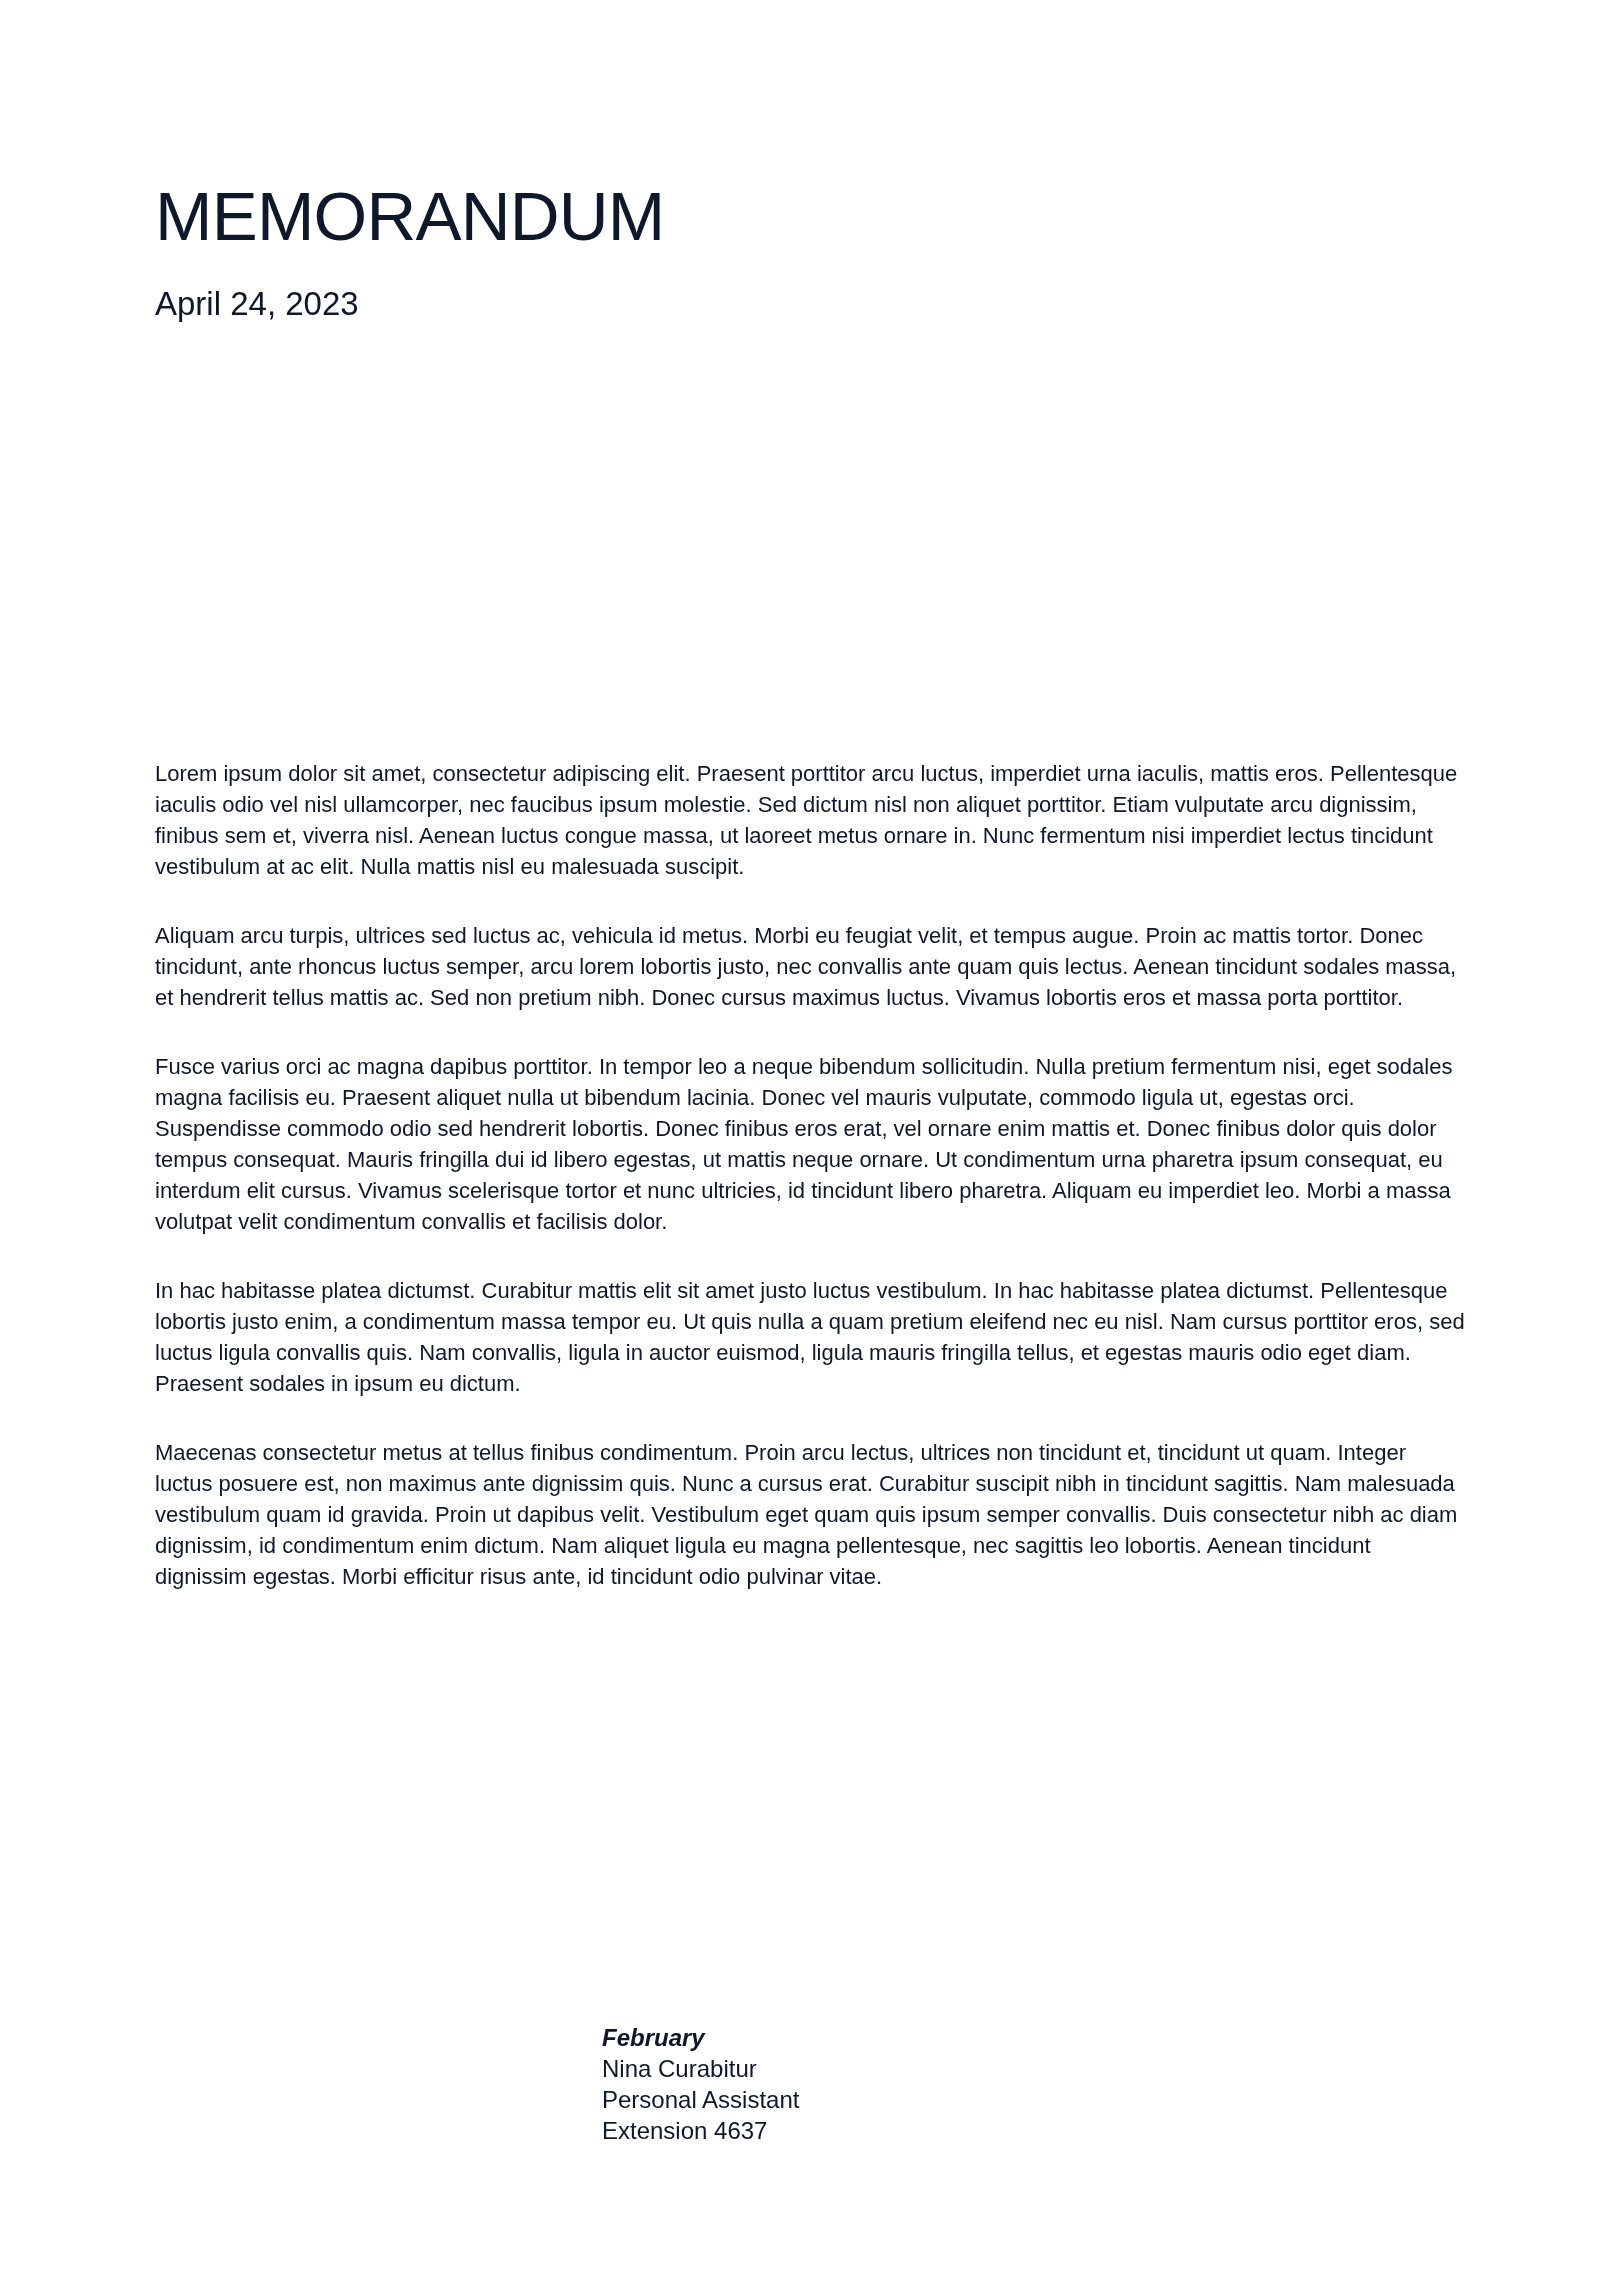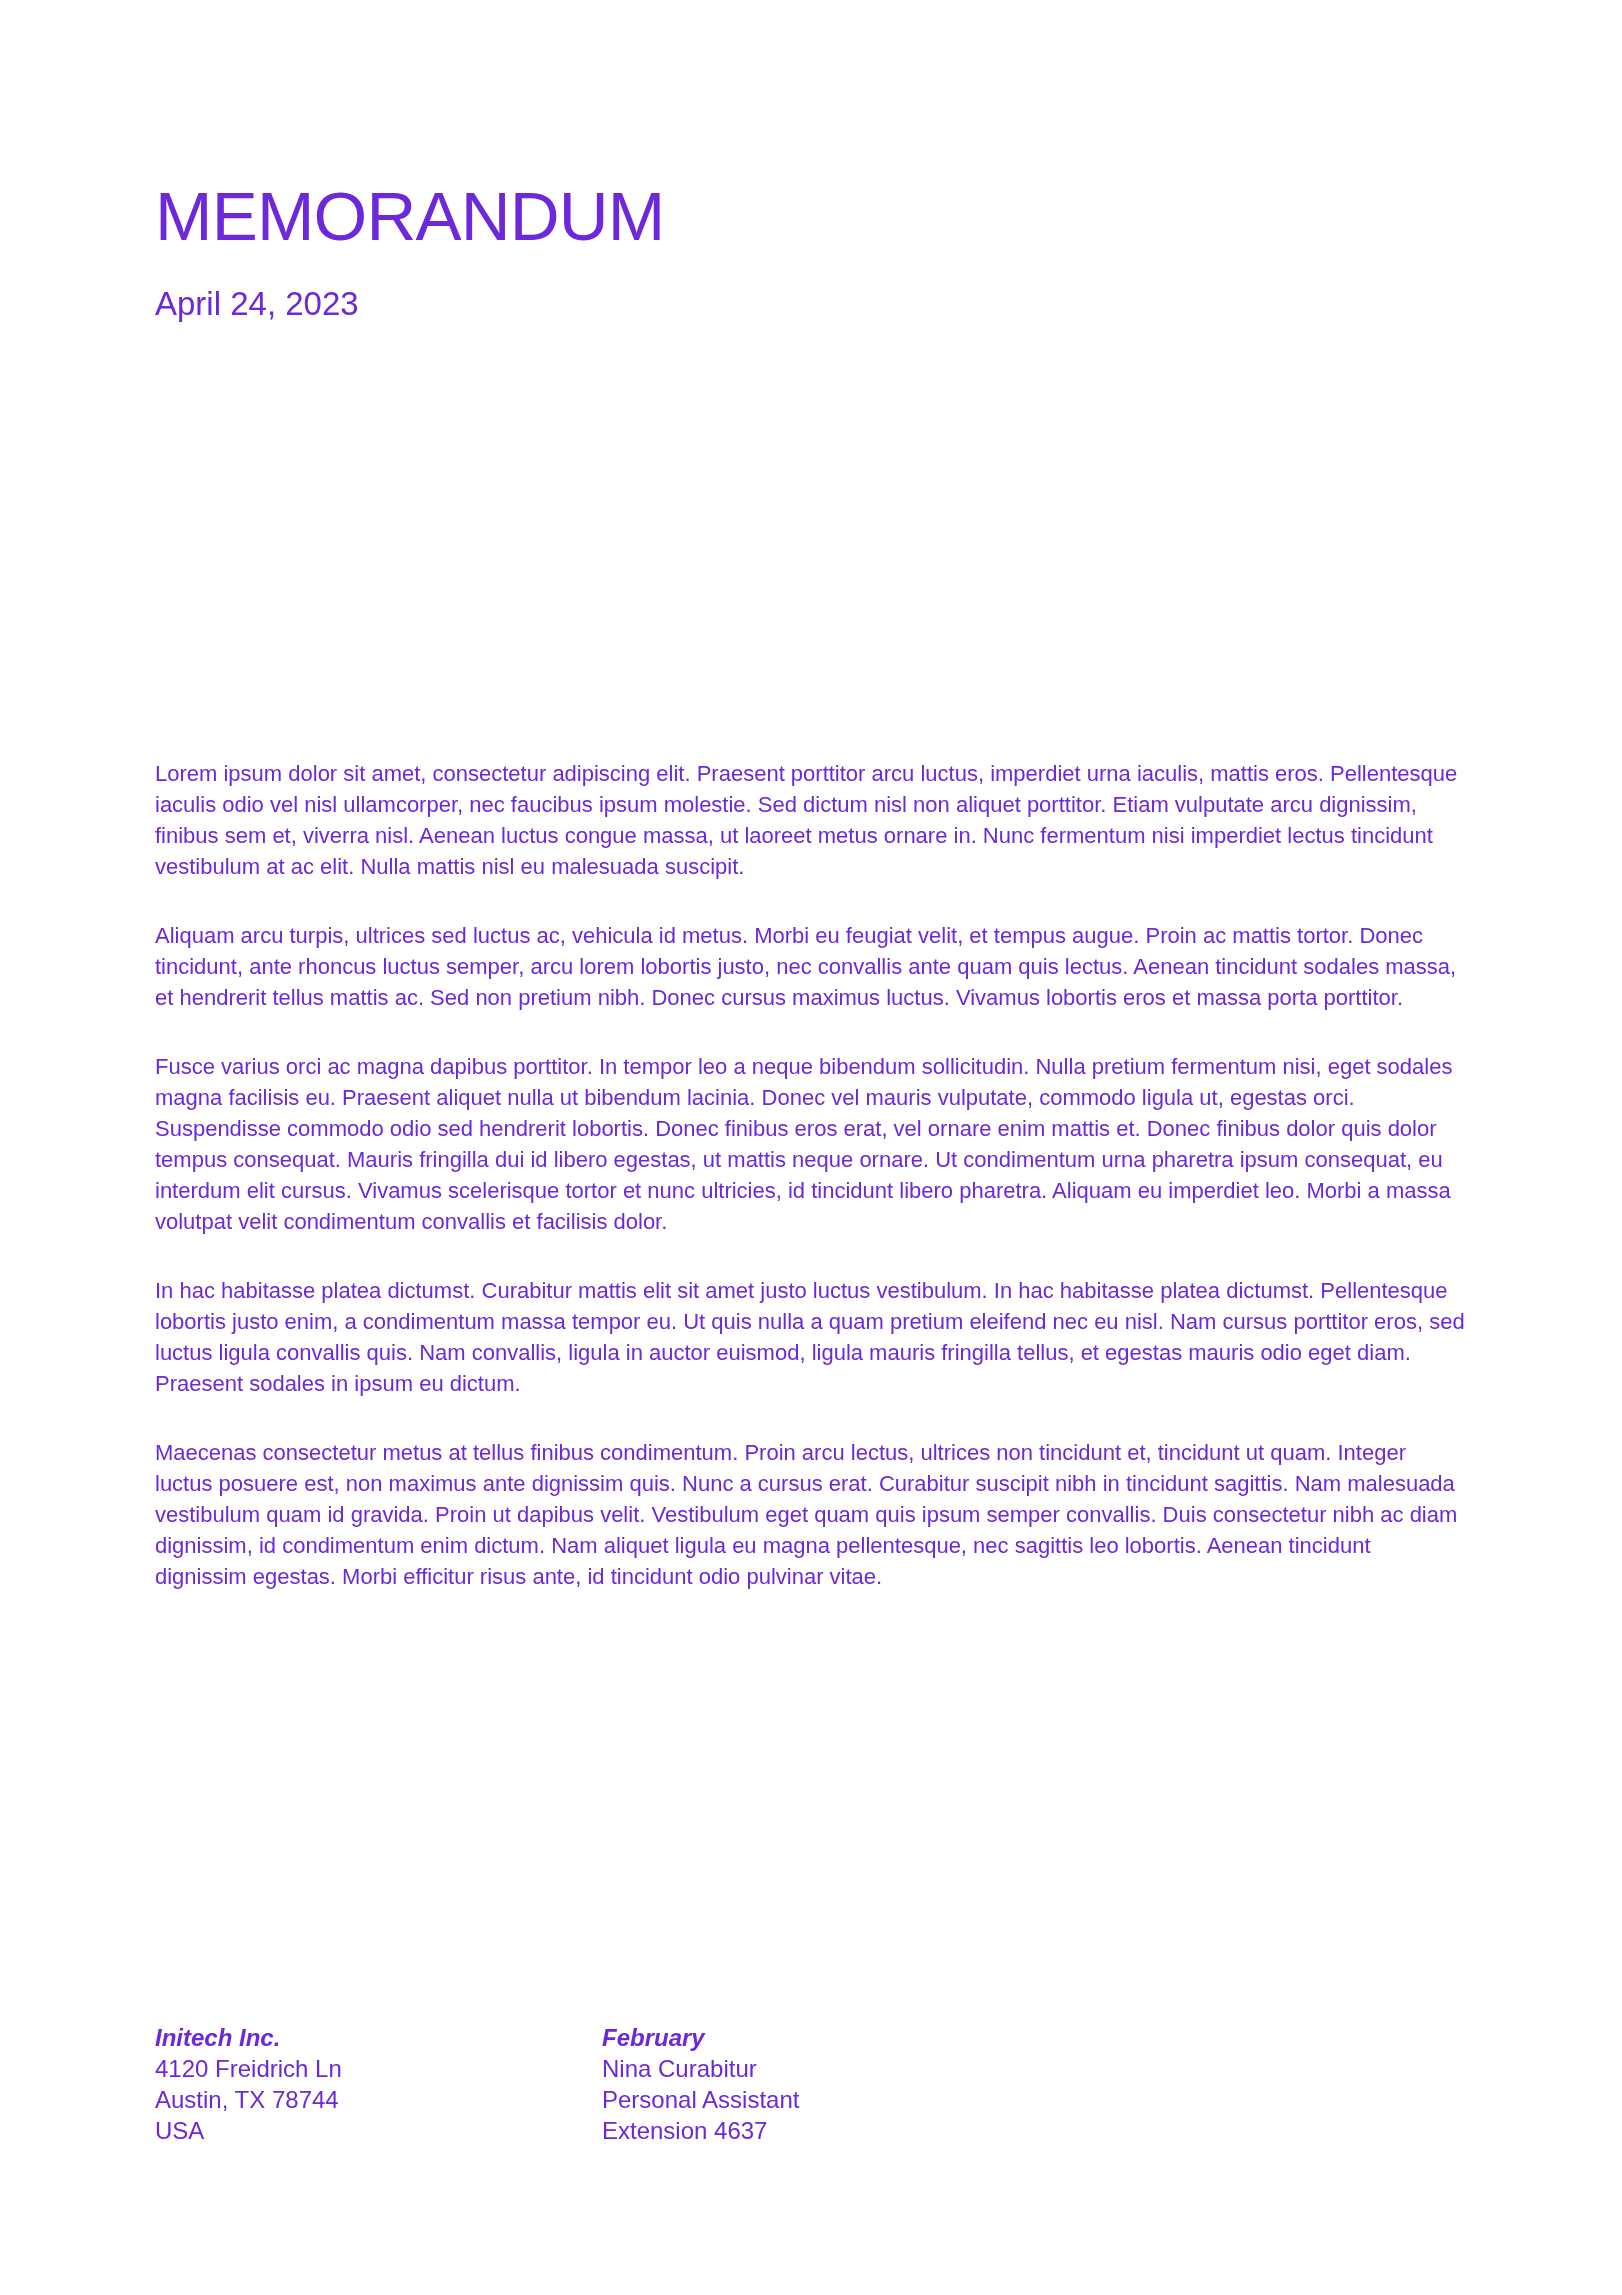--- a/index.html
+++ b/index.html
@@ -5,21 +5,21 @@
   html, body {
     margin: 0;
     padding: 0;
     background: #ffffff;
   }
   .page {
     position: relative;
     width: 1622px;
     height: 2295px;
     background: #ffffff;
-    color: #6d28d9;
+    color: #0f172a;
     font-family: "Liberation Sans", "DejaVu Sans", sans-serif;
     overflow: hidden;
   }
   .title {
     position: absolute;
     left: 155px;
     top: 182px;
     margin: 0;
     font-size: 69px;
     font-weight: 400;
@@ -90,26 +90,20 @@
 
 
   <div class="body">
     <p>Lorem ipsum dolor sit amet, consectetur adipiscing elit. Praesent porttitor arcu luctus, imperdiet urna iaculis, mattis eros. Pellentesque iaculis odio vel nisl ullamcorper, nec faucibus ipsum molestie. Sed dictum nisl non aliquet porttitor. Etiam vulputate arcu dignissim, finibus sem et, viverra nisl. Aenean luctus congue massa, ut laoreet metus ornare in. Nunc fermentum nisi imperdiet lectus tincidunt vestibulum at ac elit. Nulla mattis nisl eu malesuada suscipit.</p>
     <p>Aliquam arcu turpis, ultrices sed luctus ac, vehicula id metus. Morbi eu feugiat velit, et tempus augue. Proin ac mattis tortor. Donec tincidunt, ante rhoncus luctus semper, arcu lorem lobortis justo, nec convallis ante quam quis lectus. Aenean tincidunt sodales massa, et hendrerit tellus mattis ac. Sed non pretium nibh. Donec cursus maximus luctus. Vivamus lobortis eros et massa porta porttitor.</p>
     <p>Fusce varius orci ac magna dapibus porttitor. In tempor leo a neque bibendum sollicitudin. Nulla pretium fermentum nisi, eget sodales magna facilisis eu. Praesent aliquet nulla ut bibendum lacinia. Donec vel mauris vulputate, commodo ligula ut, egestas orci. Suspendisse commodo odio sed hendrerit lobortis. Donec finibus eros erat, vel ornare enim mattis et. Donec finibus dolor quis dolor tempus consequat. Mauris fringilla dui id libero egestas, ut mattis neque ornare. Ut condimentum urna pharetra ipsum consequat, eu interdum elit cursus. Vivamus scelerisque tortor et nunc ultricies, id tincidunt libero pharetra. Aliquam eu imperdiet leo. Morbi a massa volutpat velit condimentum convallis et facilisis dolor.</p>
     <p>In hac habitasse platea dictumst. Curabitur mattis elit sit amet justo luctus vestibulum. In hac habitasse platea dictumst. Pellentesque lobortis justo enim, a condimentum massa tempor eu. Ut quis nulla a quam pretium eleifend nec eu nisl. Nam cursus porttitor eros, sed luctus ligula convallis quis. Nam convallis, ligula in auctor euismod, ligula mauris fringilla tellus, et egestas mauris odio eget diam. Praesent sodales in ipsum eu dictum.</p>
     <p>Maecenas consectetur metus at tellus finibus condimentum. Proin arcu lectus, ultrices non tincidunt et, tincidunt ut quam. Integer luctus posuere est, non maximus ante dignissim quis. Nunc a cursus erat. Curabitur suscipit nibh in tincidunt sagittis. Nam malesuada vestibulum quam id gravida. Proin ut dapibus velit. Vestibulum eget quam quis ipsum semper convallis. Duis consectetur nibh ac diam dignissim, id condimentum enim dictum. Nam aliquet ligula eu magna pellentesque, nec sagittis leo lobortis. Aenean tincidunt dignissim egestas. Morbi efficitur risus ante, id tincidunt odio pulvinar vitae.</p>
   </div>
 
-  <div class="footer-col company">
-    <div class="footer-header">Initech Inc.</div>
-    <div class="footer-line">4120 Freidrich Ln</div>
-    <div class="footer-line">Austin, TX 78744</div>
-    <div class="footer-line">USA</div>
-  </div>
 
   <div class="footer-col contact">
     <div class="footer-header">February</div>
     <div class="footer-line">Nina Curabitur</div>
     <div class="footer-line">Personal Assistant</div>
     <div class="footer-line">Extension 4637</div>
   </div>
 
 </div>
 

